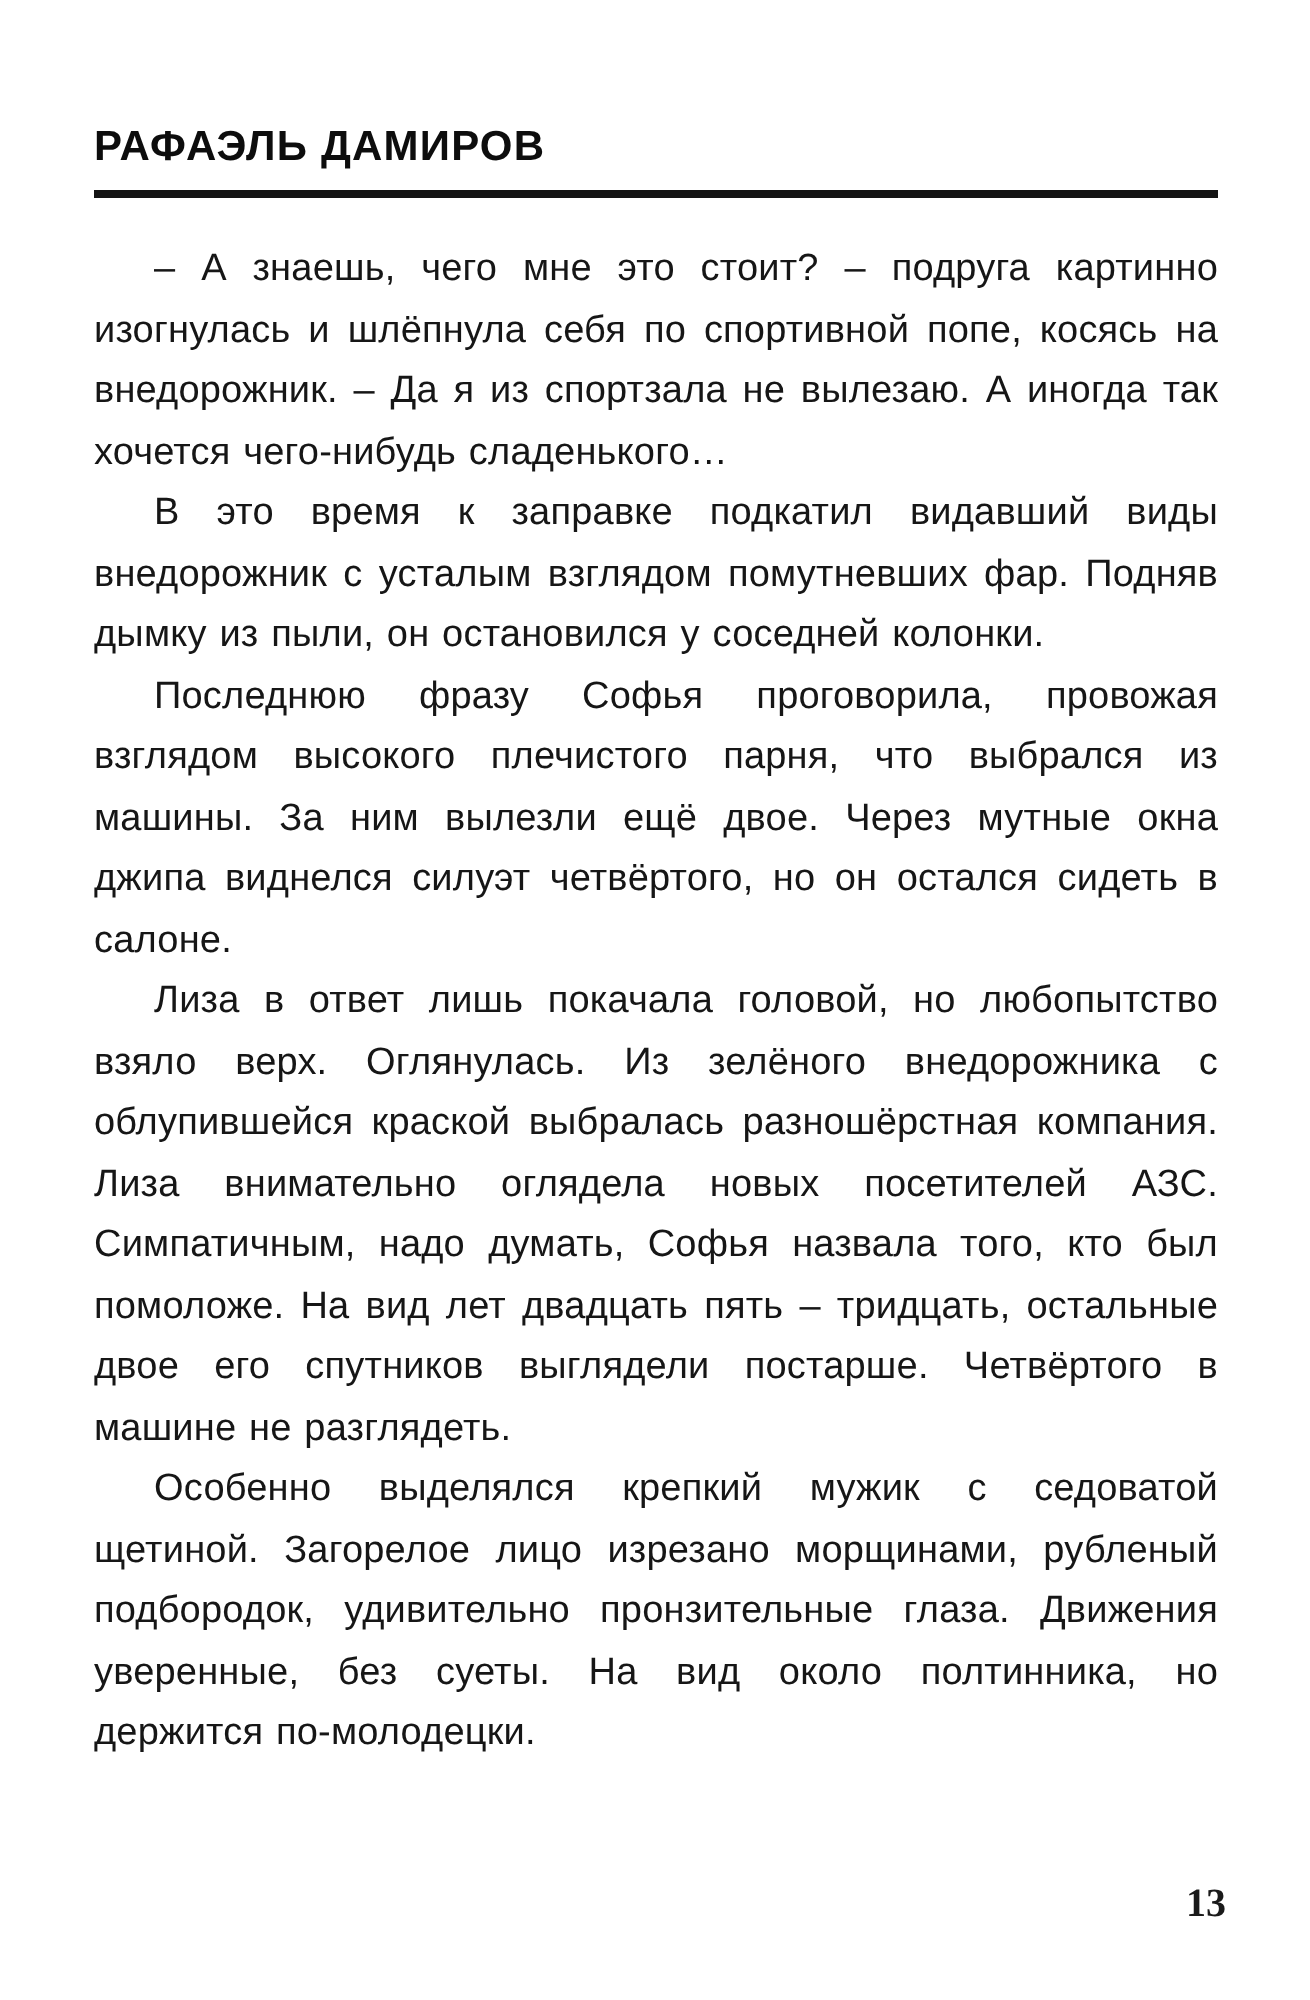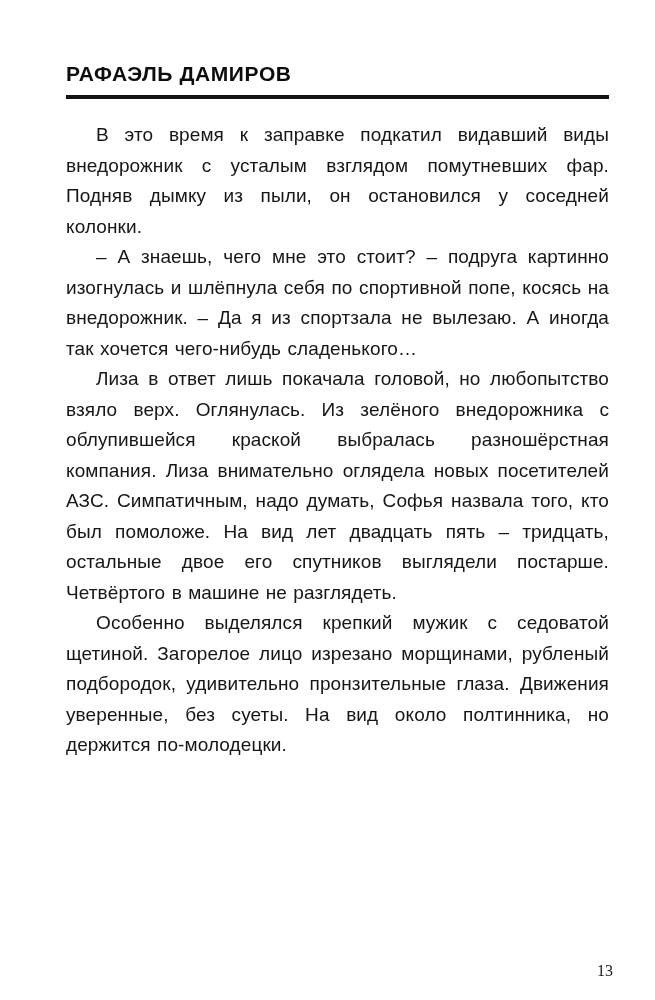--- a/index.html
+++ b/index.html
@@ -6,21 +6,21 @@
     margin: 0;
     padding: 0;
     background: #ffffff;
   }
   .page {
     position: relative;
     width: 655px;
     height: 1000px;
     background: #ffffff;
     box-sizing: border-box;
-    padding: 62px 46px 0 66px;
+    padding: 62px 46px 0 47px;
     font-family: "Liberation Sans", "DejaVu Sans", sans-serif;
     color: #111111;
     overflow: hidden;
   }
   .running-head h1 {
     margin: 0;
     font-size: 21px;
     font-weight: bold;
     letter-spacing: 0.6px;
     color: #0d0d0d;
@@ -38,38 +38,40 @@
     text-align: justify;
     text-indent: 30px;
     color: #161616;
     letter-spacing: 0.1px;
     word-spacing: 1px;
     hyphens: auto;
   }
   .page-number {
     position: absolute;
     right: 42px;
-    bottom: 20px;
+    bottom: 36px;
     font-family: "Liberation Serif", "DejaVu Serif", serif;
-    font-size: 16px;
+    font-size: 20px;
     color: #1a1a1a;
+    font-weight: bold;
   }
 </style>
 </head>
 <body>
 
 <div class="page">
 
   <header class="running-head">
     <h1>РАФАЭЛЬ ДАМИРОВ</h1>
     <div class="header-rule"></div>
   </header>
 
   <main class="body-text" lang="ru">
+    <p>– А знаешь, чего мне это стоит? – подруга картинно изогнулась и шлёпнула себя по спортивной попе, косясь на внедорожник. – Да я из спортзала не вылезаю. А иногда так хочется чего-нибудь сладенького…</p>
     <p>В это время к заправке подкатил видавший виды внедорожник с усталым взглядом помутневших фар. Подняв дымку из пыли, он остановился у соседней колонки.</p>
-    <p>– А знаешь, чего мне это стоит? – подруга картинно изогнулась и шлёпнула себя по спортивной попе, косясь на внедорожник. – Да я из спортзала не вылезаю. А иногда так хочется чего-нибудь сладенького…</p>
+    <p>Последнюю фразу Софья проговорила, провожая взглядом высокого плечистого парня, что выбрался из машины. За ним вылезли ещё двое. Через мутные окна джипа виднелся силуэт четвёртого, но он остался сидеть в салоне.</p>
     <p>Лиза в ответ лишь покачала головой, но любопытство взяло верх. Оглянулась. Из зелёного внедорожника с облупившейся краской выбралась разношёрстная компания. Лиза внимательно оглядела новых посетителей АЗС. Симпатичным, надо думать, Софья назвала того, кто был помоложе. На вид лет двадцать пять – тридцать, остальные двое его спутников выглядели постарше. Четвёртого в машине не разглядеть.</p>
     <p>Особенно выделялся крепкий мужик с седоватой щетиной. Загорелое лицо изрезано морщинами, рубленый подбородок, удивительно пронзительные глаза. Движения уверенные, без суеты. На вид около полтинника, но держится по-молодецки.</p>
   </main>
 
   <div class="page-number">13</div>
 
 </div>
 
 </body></html>

